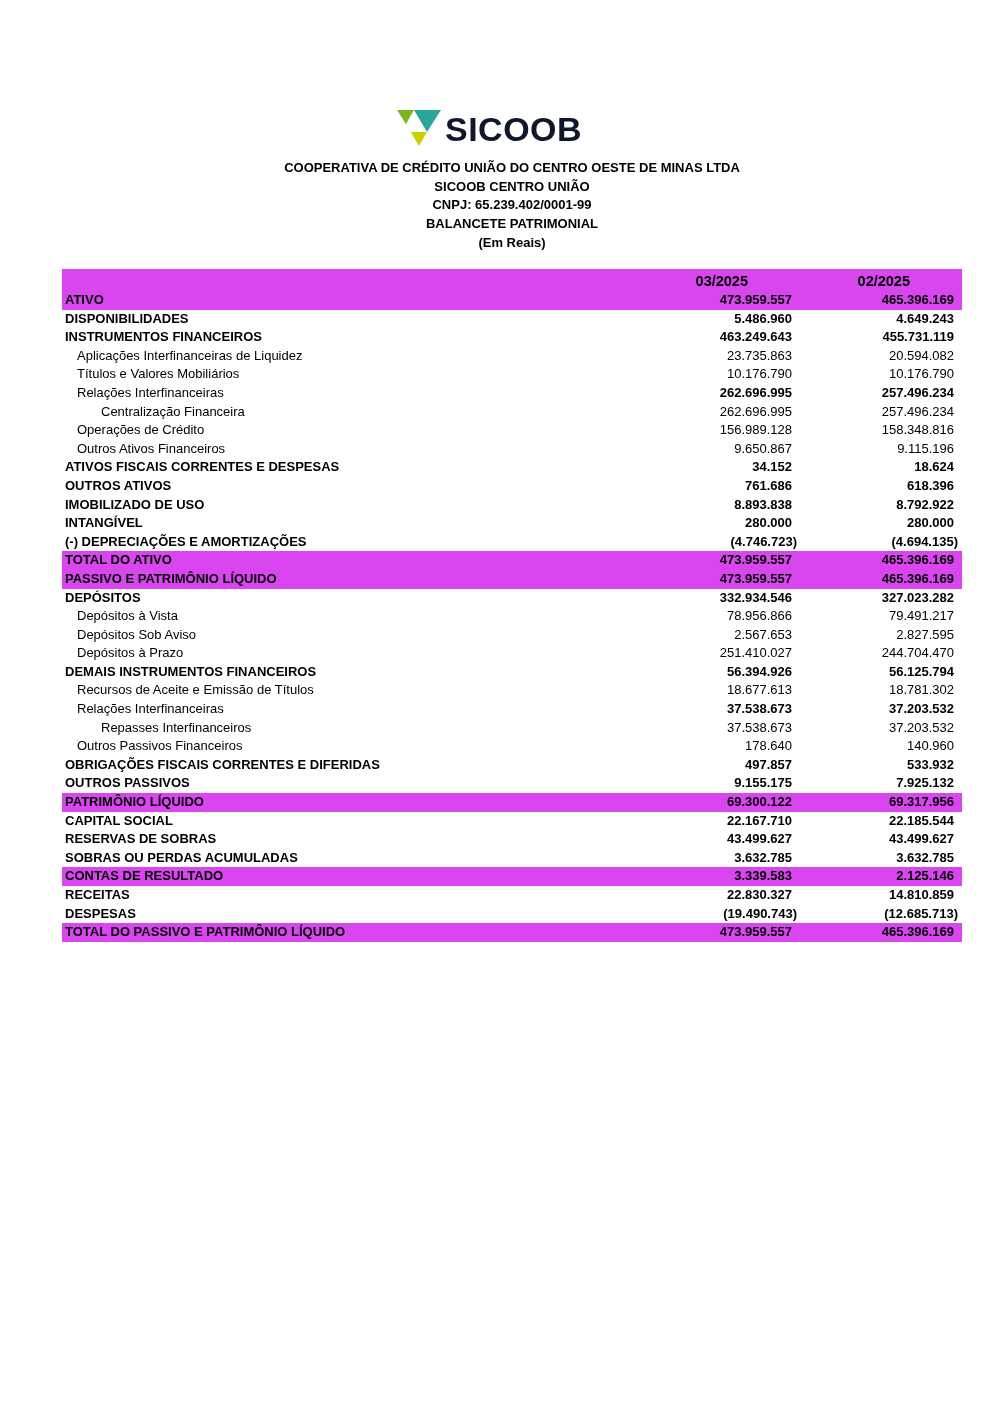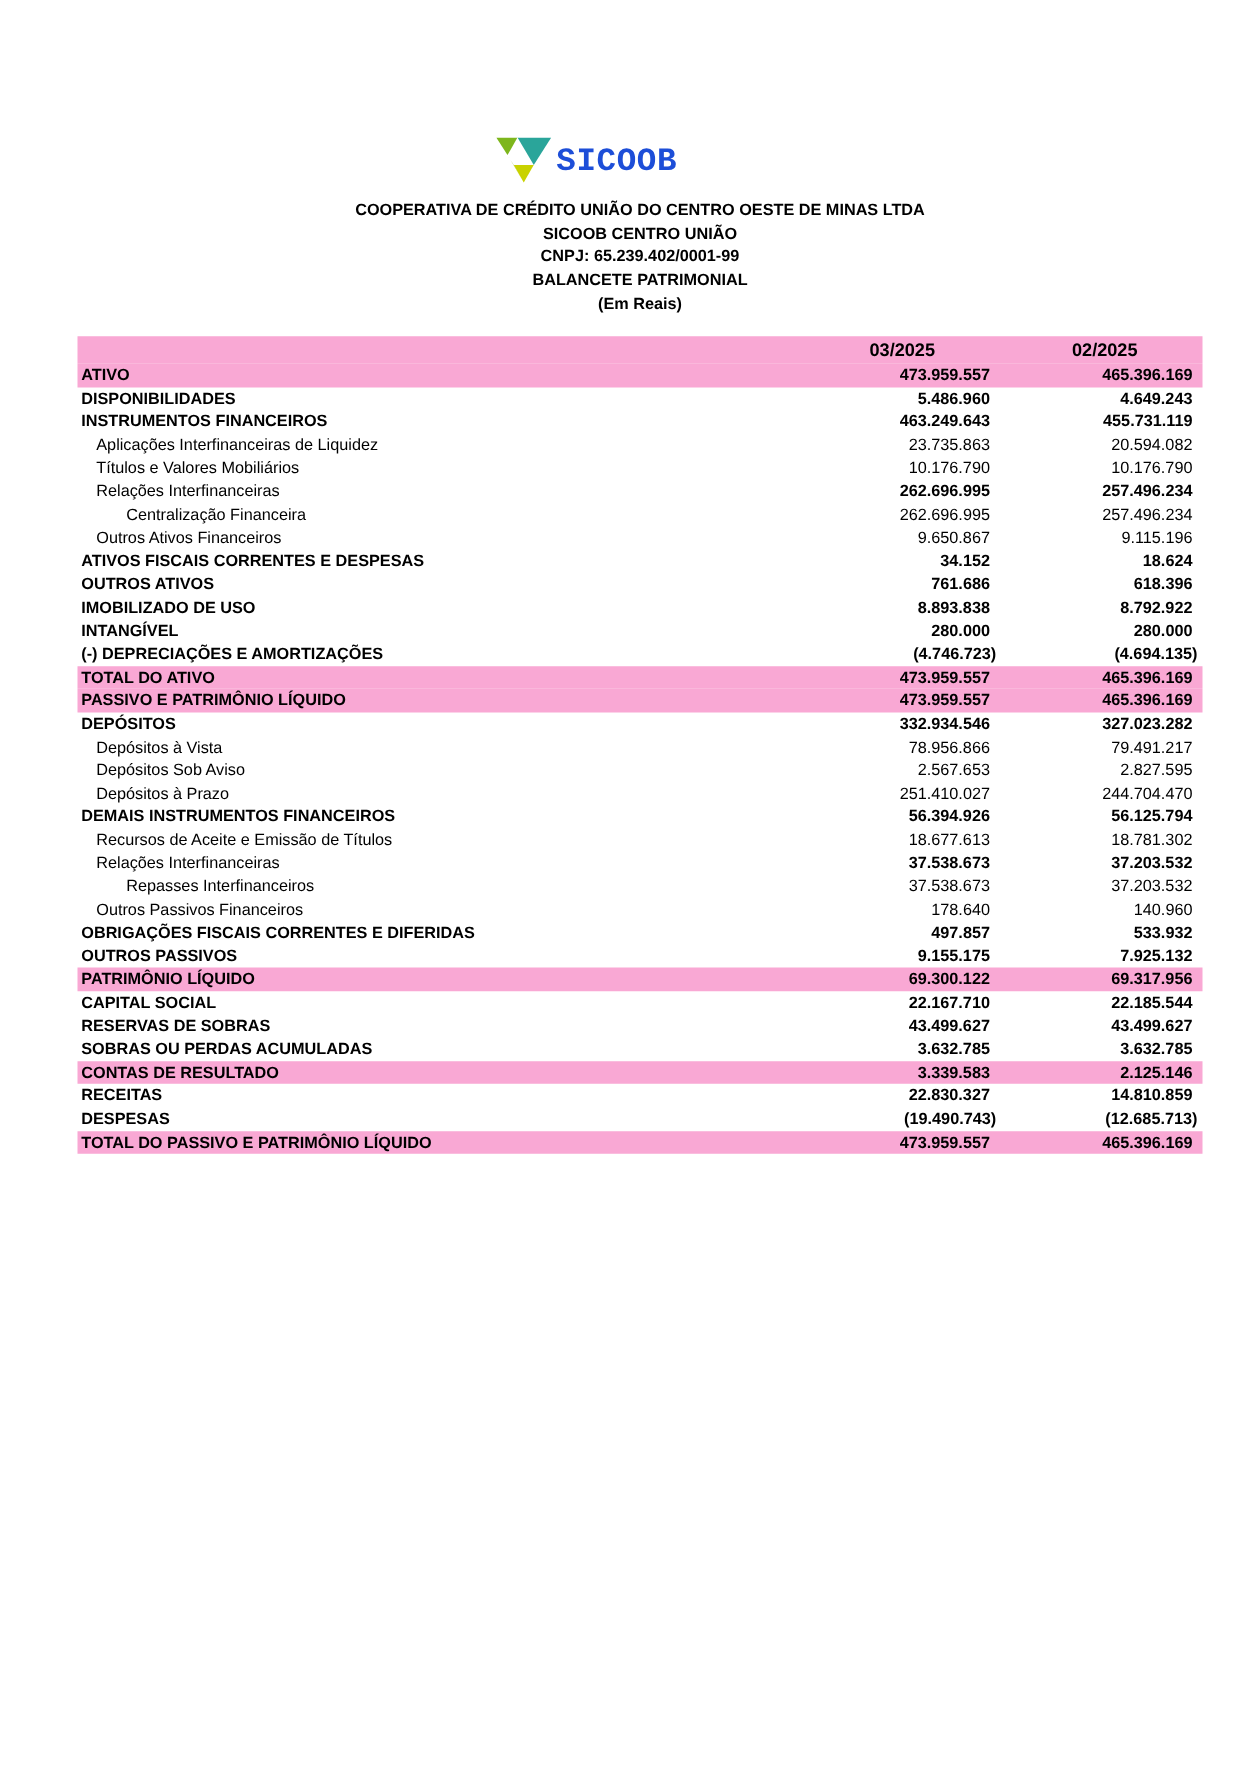--- a/index.html
+++ b/index.html
@@ -1,25 +1,25 @@
 <!DOCTYPE html>
 <html><head>
 <meta charset="utf-8">
 <style>
   html, body { margin:0; padding:0; background:#ffffff; }
   body { width:1000px; height:1415px; position:relative; font-family:"Liberation Sans", "DejaVu Sans", sans-serif; color:#000; }
   .logo { position:absolute; left:397px; top:108px; width:190px; height:42px; display:flex; align-items:center; }
   .logo svg { display:block; }
-  .logo-text { font-family:Liberation Mono, monospace; font-weight:bold; font-size:26px; color:#1d4ed8; letter-spacing:0.5px; margin-left:4px; line-height:1; }
+  .logo-text { font-family:Liberation Sans, sans-serif; font-weight:bold; font-size:34px; color:#0f172a; letter-spacing:0.5px; margin-left:4px; line-height:1; }
   .header { position:absolute; left:0; top:159px; width:1024px; text-align:center; font-weight:bold; font-size:13px; line-height:18.7px; }
   .header div { white-space:nowrap; }
   .tbl { position:absolute; left:62px; top:269px; width:900px; }
   .row { position:relative; height:18.6px; font-size:13px; line-height:18.6px; white-space:nowrap; }
   .row.hdr { height:22px; line-height:24px; font-size:14.5px; }
-  .row.shaded { background:#f9a8d4; }
+  .row.shaded { background:#d946ef; }
   .row.bold { font-weight:bold; }
   .label { position:absolute; left:3px; top:0; }
   .row.ind1 .label { left:15px; }
   .row.ind2 .label { left:39px; }
   .v1 { position:absolute; right:170px; top:0; text-align:right; }
   .v2 { position:absolute; right:8px; top:0; text-align:right; }
   .row.hdr .v1 { right:214px; font-weight:bold; }
   .row.hdr .v2 { right:52px; font-weight:bold; }
   .paren .v1 { right:165px; }
   .paren .v2 { right:4px; }
@@ -82,20 +82,25 @@
         <span class="label">Relações Interfinanceiras</span>
         <span class="v1" style="font-weight: bold;">262.696.995</span>
         <span class="v2" style="font-weight: bold;">257.496.234</span>
       </div>
       <div class="row ind2">
         <span class="label">Centralização Financeira</span>
         <span class="v1">262.696.995</span>
         <span class="v2">257.496.234</span>
       </div>
       <div class="row ind1">
+        <span class="label">Operações de Crédito</span>
+        <span class="v1">156.989.128</span>
+        <span class="v2">158.348.816</span>
+      </div>
+      <div class="row ind1">
         <span class="label">Outros Ativos Financeiros</span>
         <span class="v1">9.650.867</span>
         <span class="v2">9.115.196</span>
       </div>
       <div class="row bold">
         <span class="label">ATIVOS FISCAIS CORRENTES E DESPESAS</span>
         <span class="v1">34.152</span>
         <span class="v2">18.624</span>
       </div>
       <div class="row bold">

